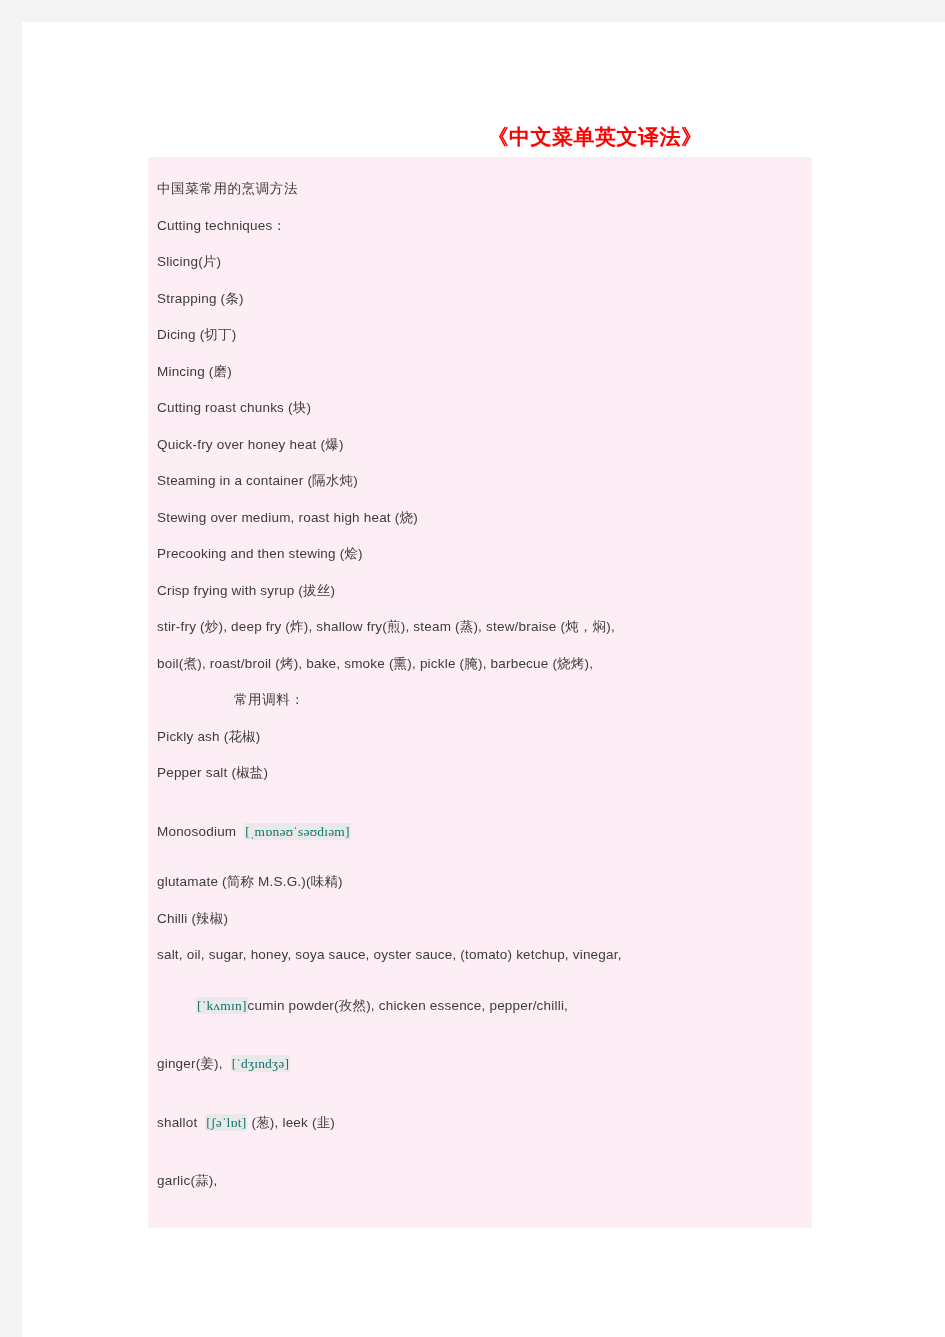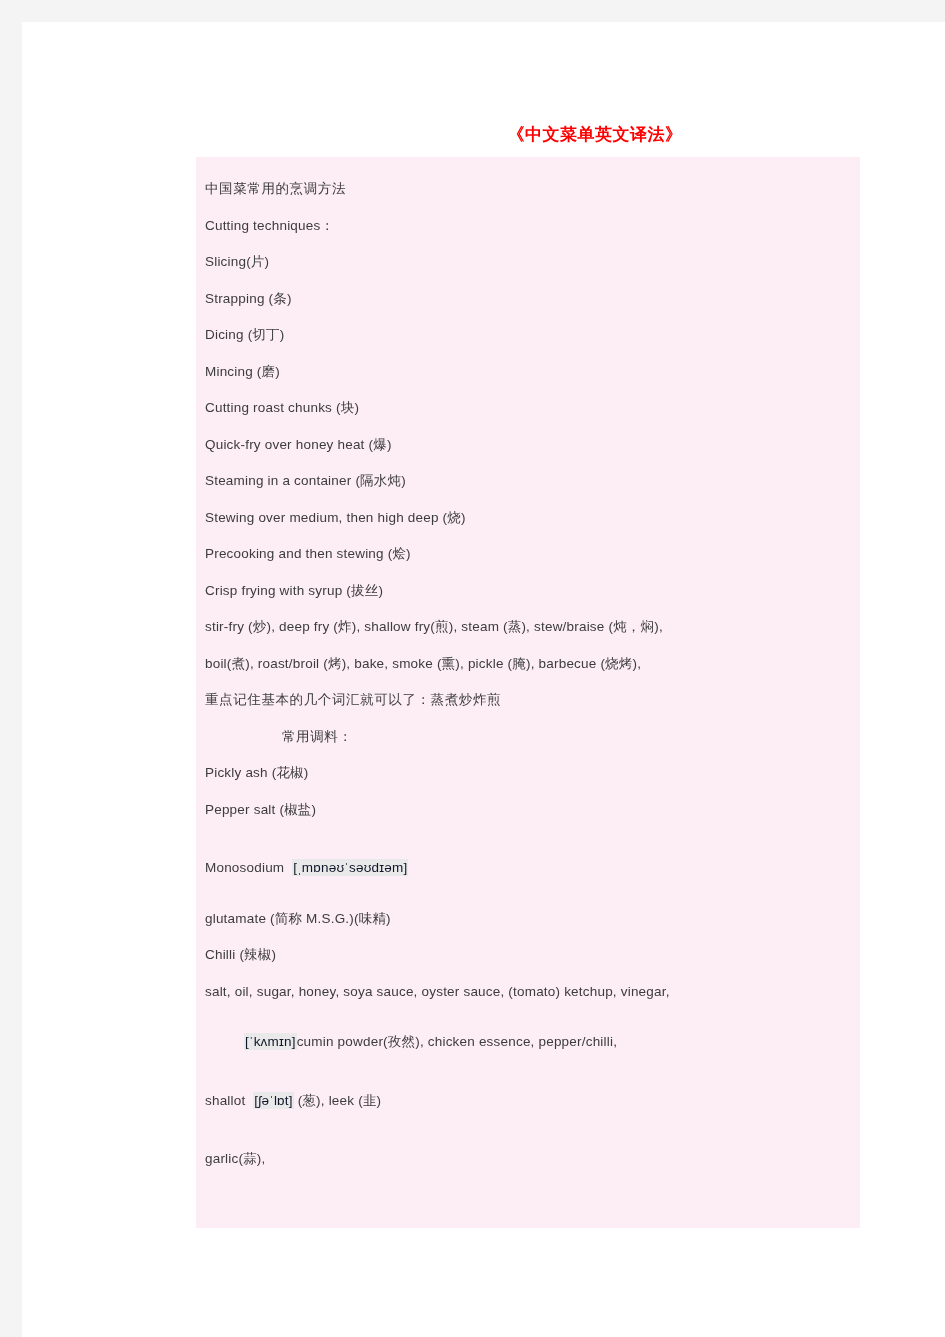--- a/index.html
+++ b/index.html
@@ -39,36 +39,35 @@
   }
 
   #doc-title {
     position: absolute;
     top: 101px;
     left: 353px;
     width: 440px;
     text-align: center;
     font-family: "Liberation Serif", "DejaVu Serif", serif;
     font-weight: bold;
-    font-size: 17px;
+    font-size: 21px;
     letter-spacing: 0.5px;
     color: #ff0000;
     white-space: nowrap;
   }
 
   #content-block {
     position: absolute;
     top: 135px;
     left: 126px;
     width: 664px;
     min-height: 1071px;
     background: #fdeef5;
     padding: 14px 0 14px 0;
     box-sizing: border-box;
-    margin-left: 48px;
   }
 
   .line {
     font-size: 13.5px;
     color: #3c3c3c;
     line-height: 36.5px;
     height: 36.5px;
     padding-left: 9px;
     white-space: nowrap;
     letter-spacing: 0.2px;
@@ -81,22 +80,23 @@
   }
   .line.indent-sm {
     padding-left: 48px;
   }
   
   .line.gap-before { margin-top: 22px; }
   .line.gap-before-sm { margin-top: 14px; }
 
   .ipa {
     background: #e9e9e9;
-    color: #0f172a;
+    color: #0f766e;
     padding: 1px 1px;
+    font-family: Liberation Serif, serif;
   }
 </style>
 </head>
 <body>
 
 <div id="page-frame-top"></div>
 <div id="page-frame-left"></div>
 
 <div id="page">
 
@@ -108,40 +108,40 @@
 
     <div class="line">Cutting techniques：</div>
 
     <div class="line">Slicing(片)</div>
     <div class="line">Strapping (条)</div>
     <div class="line">Dicing (切丁)</div>
     <div class="line">Mincing (磨)</div>
     <div class="line">Cutting roast chunks (块)</div>
     <div class="line">Quick-fry over honey heat (爆)</div>
     <div class="line">Steaming in a container (隔水炖)</div>
-    <div class="line">Stewing over medium, then high deep (烧)</div>
+    <div class="line">Stewing over medium, roast high heat (烧)</div>
     <div class="line">Precooking and then stewing (烩)</div>
     <div class="line">Crisp frying with syrup (拔丝)</div>
 
     <div class="line">stir-fry (炒), deep fry (炸),   shallow fry(煎), steam (蒸), stew/braise (炖，焖),</div>
     <div class="line">boil(煮), roast/broil (烤), bake, smoke (熏), pickle (腌), barbecue (烧烤),</div>
-    <div class="line cn">重点记住基本的几个词汇就可以了：蒸煮炒炸煎</div>
 
     <div class="line cn indent">常用调料：</div>
 
     <div class="line">Pickly ash (花椒)</div>
     <div class="line">Pepper salt (椒盐)</div>
 
     <div class="line gap-before"><span>Monosodium</span><span>&nbsp;&nbsp;</span><span class="ipa">[ˌmɒnəʊˈsəʊdɪəm]</span></div>
 
     <div class="line gap-before-sm">glutamate (简称 M.S.G.)(味精)</div>
     <div class="line">Chilli (辣椒)</div>
     <div class="line">salt, oil, sugar, honey, soya sauce, oyster sauce, (tomato) ketchup, vinegar,</div>
 
     <div class="line indent-sm gap-before-sm"><span class="ipa">[ˈkʌmɪn]</span><span>cumin powder(孜然), chicken essence, pepper/chilli,</span></div>
 
+    <div class="line gap-before"><span>ginger(姜),</span><span>&nbsp;&nbsp;</span><span class="ipa">[ˈdʒɪndʒə]</span></div>
 
     <div class="line gap-before"><span>shallot</span><span>&nbsp;&nbsp;</span><span class="ipa">[ʃəˈlɒt]</span><span>&nbsp;</span><span>(葱), leek (韭)</span></div>
 
     <div class="line gap-before">garlic(蒜),</div>
 
   </div>
 </div>
 
 </body></html>

